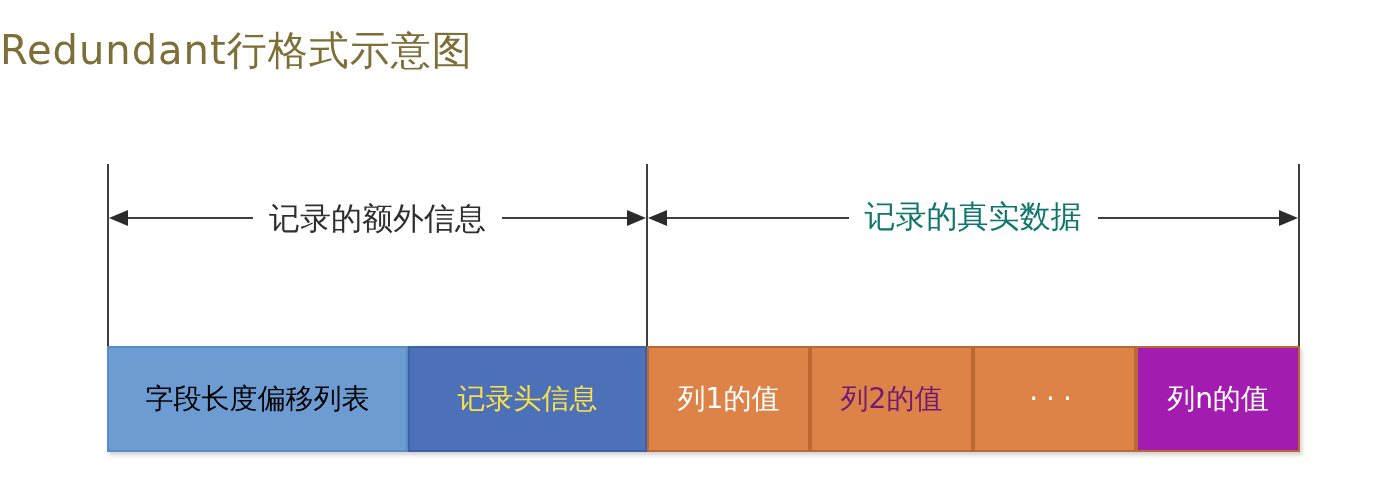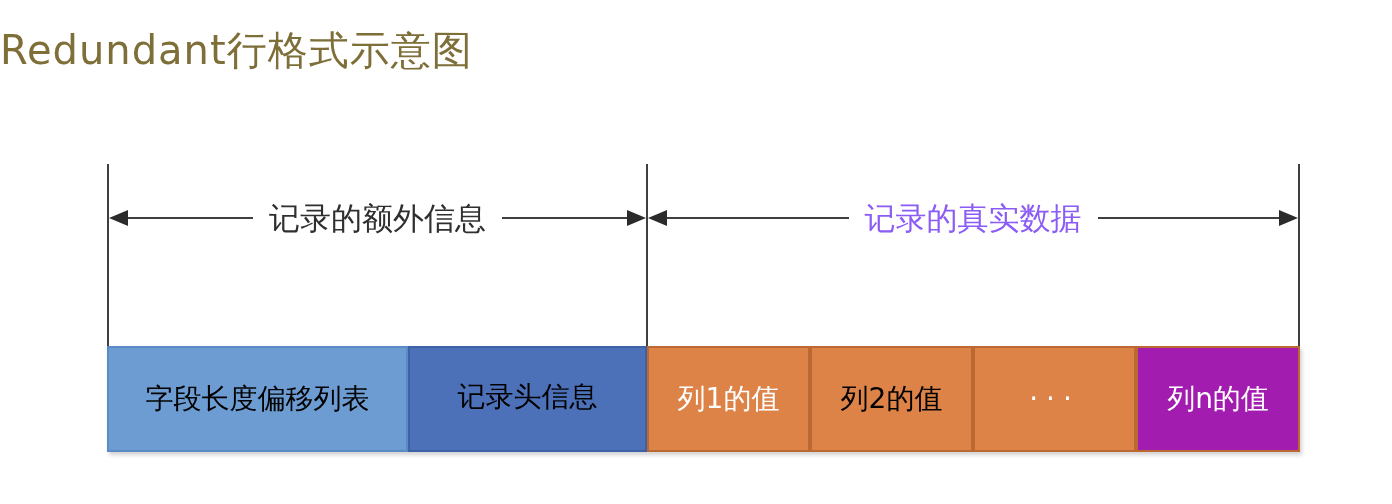--- a/index.html
+++ b/index.html
@@ -111,27 +111,27 @@
     <span class="ah ah-l" style="border-right-color: rgb(43, 43, 43);"></span>
     <span class="dline" style="background-color: rgb(63, 63, 63);"></span>
     <span class="dlabel" style="color: rgb(47, 47, 47);">记录的额外信息</span>
     <span class="dline" style="background-color: rgb(63, 63, 63);"></span>
     <span class="ah ah-r" style="border-left-color: rgb(43, 43, 43);"></span>
   </div>
 
   <div class="dim dim-right">
     <span class="ah ah-l" style="border-right-color: rgb(43, 43, 43);"></span>
     <span class="dline" style="background-color: rgb(63, 63, 63);"></span>
-    <span class="dlabel" style="color: #8b5cf6;">记录的真实数据</span>
+    <span class="dlabel" style="color: #0f766e; font-family: Liberation Mono, monospace;">记录的真实数据</span>
     <span class="dline" style="background-color: rgb(63, 63, 63);"></span>
     <span class="ah ah-r" style="border-left-color: rgb(43, 43, 43);"></span>
   </div>
 
   <div class="boxes">
     <div class="box b1" style="background-color: rgb(108, 156, 210); border-color: rgb(90, 139, 196); color: #000000;">字段长度偏移列表</div>
-    <div class="box b2" style="background-color: rgb(76, 113, 185); border-color: rgb(63, 98, 166); color: #000000; font-family: Liberation Mono, monospace;">记录头信息</div>
+    <div class="box b2" style="background-color: rgb(76, 113, 185); border-color: rgb(63, 98, 166); color: #fde047;">记录头信息</div>
     <div class="box b3" style="background-color: rgb(221, 131, 71); border-color: rgb(186, 105, 51); color: rgb(255, 255, 255);">列1的值</div>
-    <div class="box b4" style="background-color: rgb(221, 131, 71); border-color: rgb(186, 105, 51); color: #000000;">列2的值</div>
+    <div class="box b4" style="background-color: rgb(221, 131, 71); border-color: rgb(186, 105, 51); color: #701a75;">列2的值</div>
     <div class="box b5" style="background-color: rgb(221, 131, 71); border-color: rgb(186, 105, 51); color: rgb(255, 255, 255);">···</div>
     <div class="box b6" style="background-color: #a21caf; border-color: rgb(186, 105, 51); color: rgb(255, 255, 255);">列n的值</div>
   </div>
 
 </div>
 
 </body></html>

